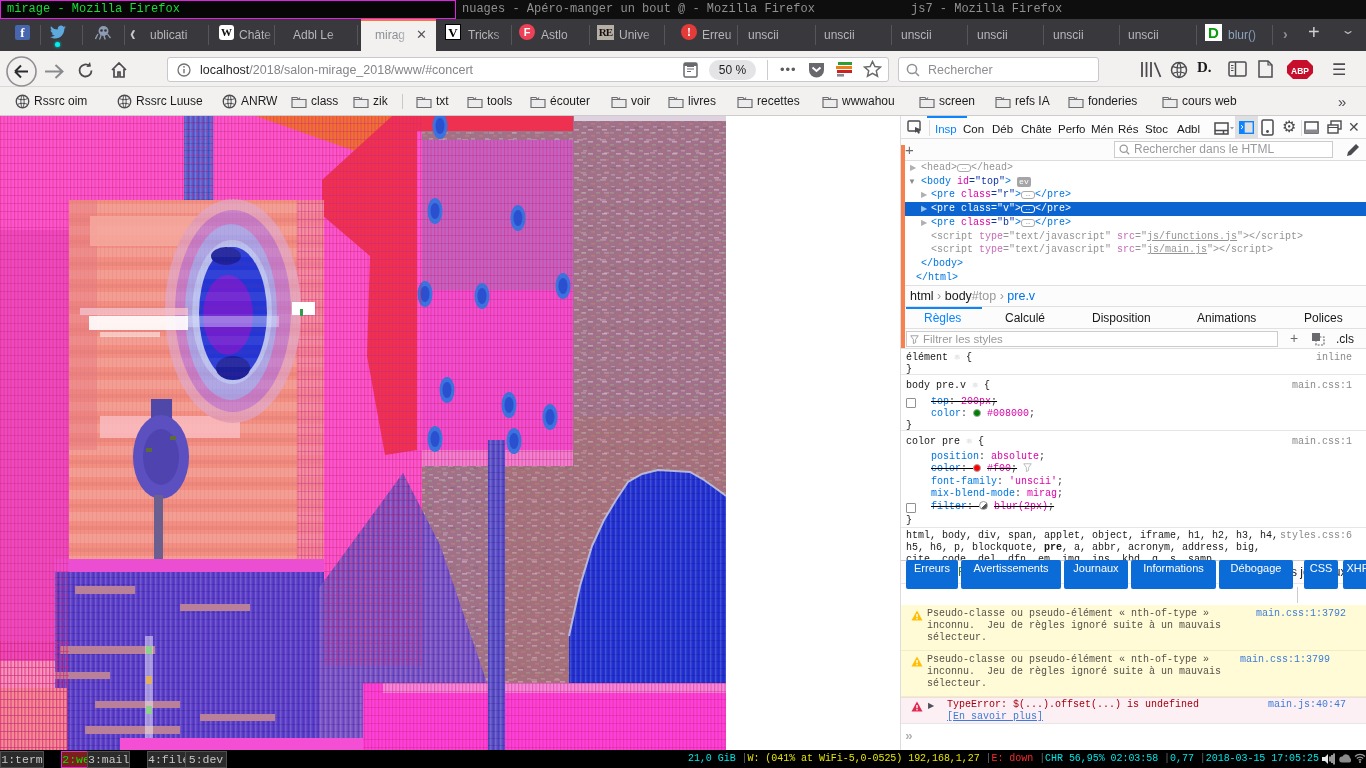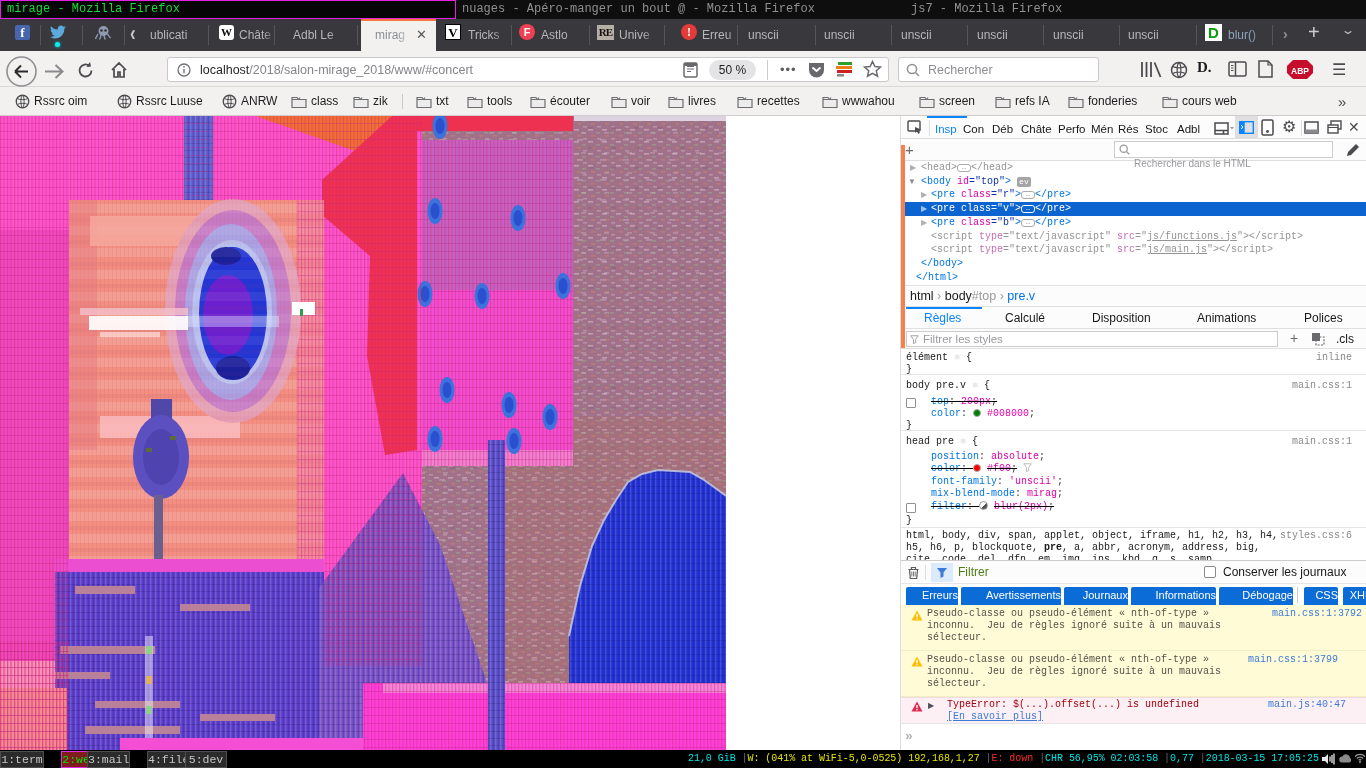--- a/index.html
+++ b/index.html
@@ -21,21 +21,21 @@
 .ws{top:751px;height:17px;background:#2b2b2b;border:1px solid #4e4e4e;color:#c6c6c6;font:11.5px "Liberation Mono",monospace;line-height:15px;text-align:center}
 .st{top:751px;font:11px "Liberation Mono",monospace;line-height:16px;white-space:pre}
 #devtools{left:900px;top:116px;width:466px;height:634px;background:#fff;border-left:1px solid #ddd}
 .dtt{font-size:11.5px;color:#18181a;top:122px;line-height:14px}
 .dm{font:10px "Liberation Mono",monospace;white-space:pre;line-height:13.7px}
 .dr{font:10px "Liberation Mono",monospace;white-space:pre;line-height:12.3px}
 .gray{color:#949496}
 .tag{color:#0075e0}
 .attr{color:#dd00a9}
 .val{color:#0c32a8}
-.cbtn{height:29px;background:#0b6cd8;color:#fff;font-size:11px;line-height:17px;border-radius:2px;text-align:right;top:587px}
+.cbtn{height:29px;background:#0b6cd8;color:#fff;font-size:11px;line-height:17px;border-radius:2px;text-align:center;top:560px}
 .warn{left:901px;width:465px;background:#fffbd6;border-bottom:1px solid #f2edc3}
 .clnk{color:#3c7bd9;font:10px "Liberation Mono",monospace}
 svg{display:block}
 </style></head><body>
 <div class="a" id="titlebar"></div>
 <div class="a" id="tb1">mirage - Mozilla Firefox</div>
 <div class="a tbt" style="left:462px">nuages - Apéro-manger un bout @ - Mozilla Firefox</div>
 <div class="a tbt" style="left:911px">js7 - Mozilla Firefox</div>
 <div class="a" id="tabbar"></div>
 <div class="a" style="left:15px;top:25px;width:15px;height:15px;background:#4766ad;border-radius:2px;color:#fff;font:bold 13px Liberation Serif,serif;text-align:center;line-height:16px">f</div>
@@ -420,21 +420,21 @@
     <path d="M1 7.5h10" stroke="#4a4a4f" stroke-width="1"></path>
   </svg>
 <div class="a" style="left:1348px;top:119px;color:#4a4a4f;font-size:14px">✕</div>
 <div class="a" style="left:901px;top:139px;width:465px;height:22px;background:#fcfcfc;border-bottom:1px solid #ddd"></div>
 <div class="a" style="left:905px;top:141px;color:#6a6a6e;font-size:15px;font-weight:400">+</div>
 <div class="a" style="left:1114px;top:141px;width:219px;height:17px;background:#fff;border:1px solid #ccc"></div>
 <svg class="a" style="left:1119px;top:144px" width="11" height="11" viewBox="0 0 14 14">
     <circle cx="6" cy="6" r="4.6" stroke="#9a9a9e" stroke-width="1.6" fill="none"></circle>
     <path d="M9.5 9.5L13 13" stroke="#9a9a9e" stroke-width="1.6"></path>
   </svg>
-<div class="a" style="left:1134px;top:156px;font-size:10px;color:#9a9a9e;line-height:15px">Rechercher dans le HTML</div>
+<div class="a" style="left:1134px;top:142px;font-size:12px;color:#9a9a9e;line-height:15px">Rechercher dans le HTML</div>
 <svg class="a" style="left:1346px;top:143px" width="14" height="14" viewBox="0 0 14 14">
     <path d="M1 13l1-4 8-8 3 3-8 8z" fill="#4a4a4f"></path>
   </svg>
 <div class="a" style="left:910px;top:161px;font-size:8px;color:#b0b0b3;line-height:13.7px">▶</div>
 <div class="a dm" style="left:921px;top:161.0px"><span class="gray">&lt;head&gt;<span style="display:inline-block;width:14px;height:8px;border:1px solid #aaa;border-radius:3px;background:#fff;color:#888;font-size:7px;line-height:5px;text-align:center;vertical-align:1px">…</span>&lt;/head&gt;</span></div>
 <div class="a" style="left:908px;top:174.7px;font-size:8px;color:#8a8a8e;line-height:13.7px">▼</div>
 <div class="a dm" style="left:921px;top:174.7px"><span class="tag">&lt;body</span> <span class="attr">id</span><span class="val">="top"</span><span class="tag">&gt;</span> <span style="display:inline-block;background:#a5a5a8;color:#fff;font-size:8px;border-radius:2px;padding:0 2px;line-height:10px">ev</span></div>
 <div class="a" style="left:921px;top:188.4px;font-size:8px;color:#b0b0b3;line-height:13.7px">▶</div>
 <div class="a dm" style="left:931px;top:188.4px"><span class="tag">&lt;pre</span> <span class="attr">class</span><span class="val">="r"</span><span class="tag">&gt;</span><span style="display:inline-block;width:14px;height:8px;border:1px solid #aaa;border-radius:3px;background:#fff;color:#888;font-size:7px;line-height:5px;text-align:center;vertical-align:1px">…</span><span class="tag">&lt;/pre&gt;</span></div>
 <div class="a" style="left:901px;top:202.1px;width:465px;height:14px;background:#0c64d0"></div>
@@ -471,21 +471,21 @@
 <div class="a dr" style="right:14px;top:352px;color:#8a8a8e">inline</div>
 <div class="a dr" style="left:906px;top:364px"><span style="color:#18181a">}</span></div>
 <div class="a" style="left:901px;top:374px;width:465px;height:1px;background:#e6e6e8"></div>
 <div class="a dr" style="left:906px;top:380px"><span style="color:#18181a">body pre.v</span> <span style="color:#c8c8ca">⚛</span> <span style="color:#18181a">{</span></div>
 <div class="a dr" style="right:14px;top:380px;color:#8a8a8e">main.css:1</div>
 <div class="a" style="left:906px;top:398px;width:10px;height:10px;border:1px solid #919195;background:#fff;border-radius:1px"></div>
 <div class="a dr" style="left:931px;top:396px"><span style="text-decoration:line-through;"><span class="tag">top</span><span style="color:#393a3d">: </span><span class="attr">200px</span><span style="color:#393a3d">;</span></span></div>
 <div class="a dr" style="left:931px;top:408px"><span class="tag">color</span><span style="color:#393a3d">: </span><span style="display:inline-block;width:8px;height:8px;border-radius:50%;background:#008000;border:1px solid #aaa;vertical-align:-1px"></span> <span class="attr">#008000</span><span style="color:#393a3d">;</span></div>
 <div class="a dr" style="left:906px;top:420px"><span style="color:#18181a">}</span></div>
 <div class="a" style="left:901px;top:430px;width:465px;height:1px;background:#e6e6e8"></div>
-<div class="a dr" style="left:906px;top:436px"><span style="color:#18181a">head pre</span> <span style="color:#c8c8ca">⚛</span> <span style="color:#18181a">{</span></div>
+<div class="a dr" style="left:906px;top:436px"><span style="color:#18181a">color pre</span> <span style="color:#c8c8ca">⚛</span> <span style="color:#18181a">{</span></div>
 <div class="a dr" style="right:14px;top:436px;color:#8a8a8e">main.css:1</div>
 <div class="a dr" style="left:931px;top:451px"><span class="tag">position</span><span style="color:#393a3d">: </span><span class="attr">absolute</span><span style="color:#393a3d">;</span></div>
 <div class="a dr" style="left:931px;top:463px"><span style="text-decoration:line-through;"><span class="tag">color</span><span style="color:#393a3d">: </span></span><span style="display:inline-block;width:8px;height:8px;border-radius:50%;background:#f00;border:1px solid #aaa;vertical-align:-1px"></span> <span style="text-decoration:line-through;"><span class="attr">#f00</span><span style="color:#393a3d">;</span></span> <svg width="9" height="9" viewBox="0 0 12 12" style="display:inline;vertical-align:-1px">
       <path d="M1 1h10L7.5 6v4l-3 1.5V6z" stroke="#b5b5b8" stroke-width="1.2" fill="none"></path>
     </svg></div>
 <div class="a dr" style="left:931px;top:475.6px"><span class="tag">font-family</span><span style="color:#393a3d">: </span><span class="attr">'unscii'</span><span style="color:#393a3d">;</span></div>
 <div class="a dr" style="left:931px;top:488px"><span class="tag">mix-blend-mode</span><span style="color:#393a3d">: </span><span class="attr">mirag</span><span style="color:#393a3d">;</span></div>
 <div class="a" style="left:906px;top:503px;width:10px;height:10px;border:1px solid #919195;background:#fff;border-radius:1px"></div>
 <div class="a dr" style="left:931px;top:501px"><span style="text-decoration:line-through;"><span class="tag">filter</span><span style="color:#393a3d">: </span></span><span style="display:inline-block;width:9px;height:9px;border-radius:50%;background:linear-gradient(135deg,#fff 50%,#555 50%);border:1px solid #999;vertical-align:-1px"></span> <span style="text-decoration:line-through;"><span class="attr">blur(2px)</span><span style="color:#393a3d">;</span></span></div>
 <div class="a dr" style="left:906px;top:515px"><span style="color:#18181a">}</span></div>
@@ -518,31 +518,31 @@
 <div class="a cbtn" style="left:1343px;width:30px">XHR</div>
 <div class="a warn" style="top:605px;height:46px"></div>
 <svg class="a" style="left:911px;top:610px" width="12" height="11" viewBox="0 0 12 11">
     <path d="M6 0.5L11.5 10.5H0.5z" fill="#ffbf00"></path>
     <path d="M6 4v3.2" stroke="#fff" stroke-width="1.4"></path>
     <circle cx="6" cy="8.8" r=".8" fill="#fff"></circle>
   </svg>
 <div class="a dr" style="left:927px;top:608px;color:#55524a;line-height:12px">Pseudo-classe ou pseudo-élément « nth-of-type »
 inconnu.  Jeu de règles ignoré suite à un mauvais
 sélecteur.</div>
-<div class="a clnk" style="right:4px;top:608px">main.css:1:3792</div>
+<div class="a clnk" style="right:20px;top:608px">main.css:1:3792</div>
 <div class="a warn" style="top:651px;height:46px"></div>
 <svg class="a" style="left:911px;top:656px" width="12" height="11" viewBox="0 0 12 11">
     <path d="M6 0.5L11.5 10.5H0.5z" fill="#ffbf00"></path>
     <path d="M6 4v3.2" stroke="#fff" stroke-width="1.4"></path>
     <circle cx="6" cy="8.8" r=".8" fill="#fff"></circle>
   </svg>
 <div class="a dr" style="left:927px;top:654px;color:#55524a;line-height:12px">Pseudo-classe ou pseudo-élément « nth-of-type »
 inconnu.  Jeu de règles ignoré suite à un mauvais
 sélecteur.</div>
-<div class="a clnk" style="right:28px;top:654px">main.css:1:3799</div>
+<div class="a clnk" style="right:36px;top:654px">main.css:1:3799</div>
 <div class="a" style="left:901px;top:697px;width:465px;height:26px;background:#fdf0f4;border-top:1px solid #f0dce2"></div>
 <svg class="a" style="left:911px;top:701px" width="12" height="11" viewBox="0 0 12 11">
     <path d="M6 0.5L11.5 10.5H0.5z" fill="#e22850"></path>
     <path d="M6 4v3.2" stroke="#fff" stroke-width="1.4"></path>
     <circle cx="6" cy="8.8" r=".8" fill="#fff"></circle>
   </svg>
 <div class="a" style="left:928px;top:701px;font-size:8px;color:#50505a">▶</div>
 <div class="a dr" style="left:947px;top:699px;color:#a4000f;line-height:12px">TypeError: $(...).offset(...) is undefined</div>
 <div class="a clnk" style="right:20px;top:699px">main.js:40:47</div>
 <div class="a dr" style="left:947px;top:711px;color:#3c7bd9;line-height:12px"><u>[En savoir plus]</u></div>

